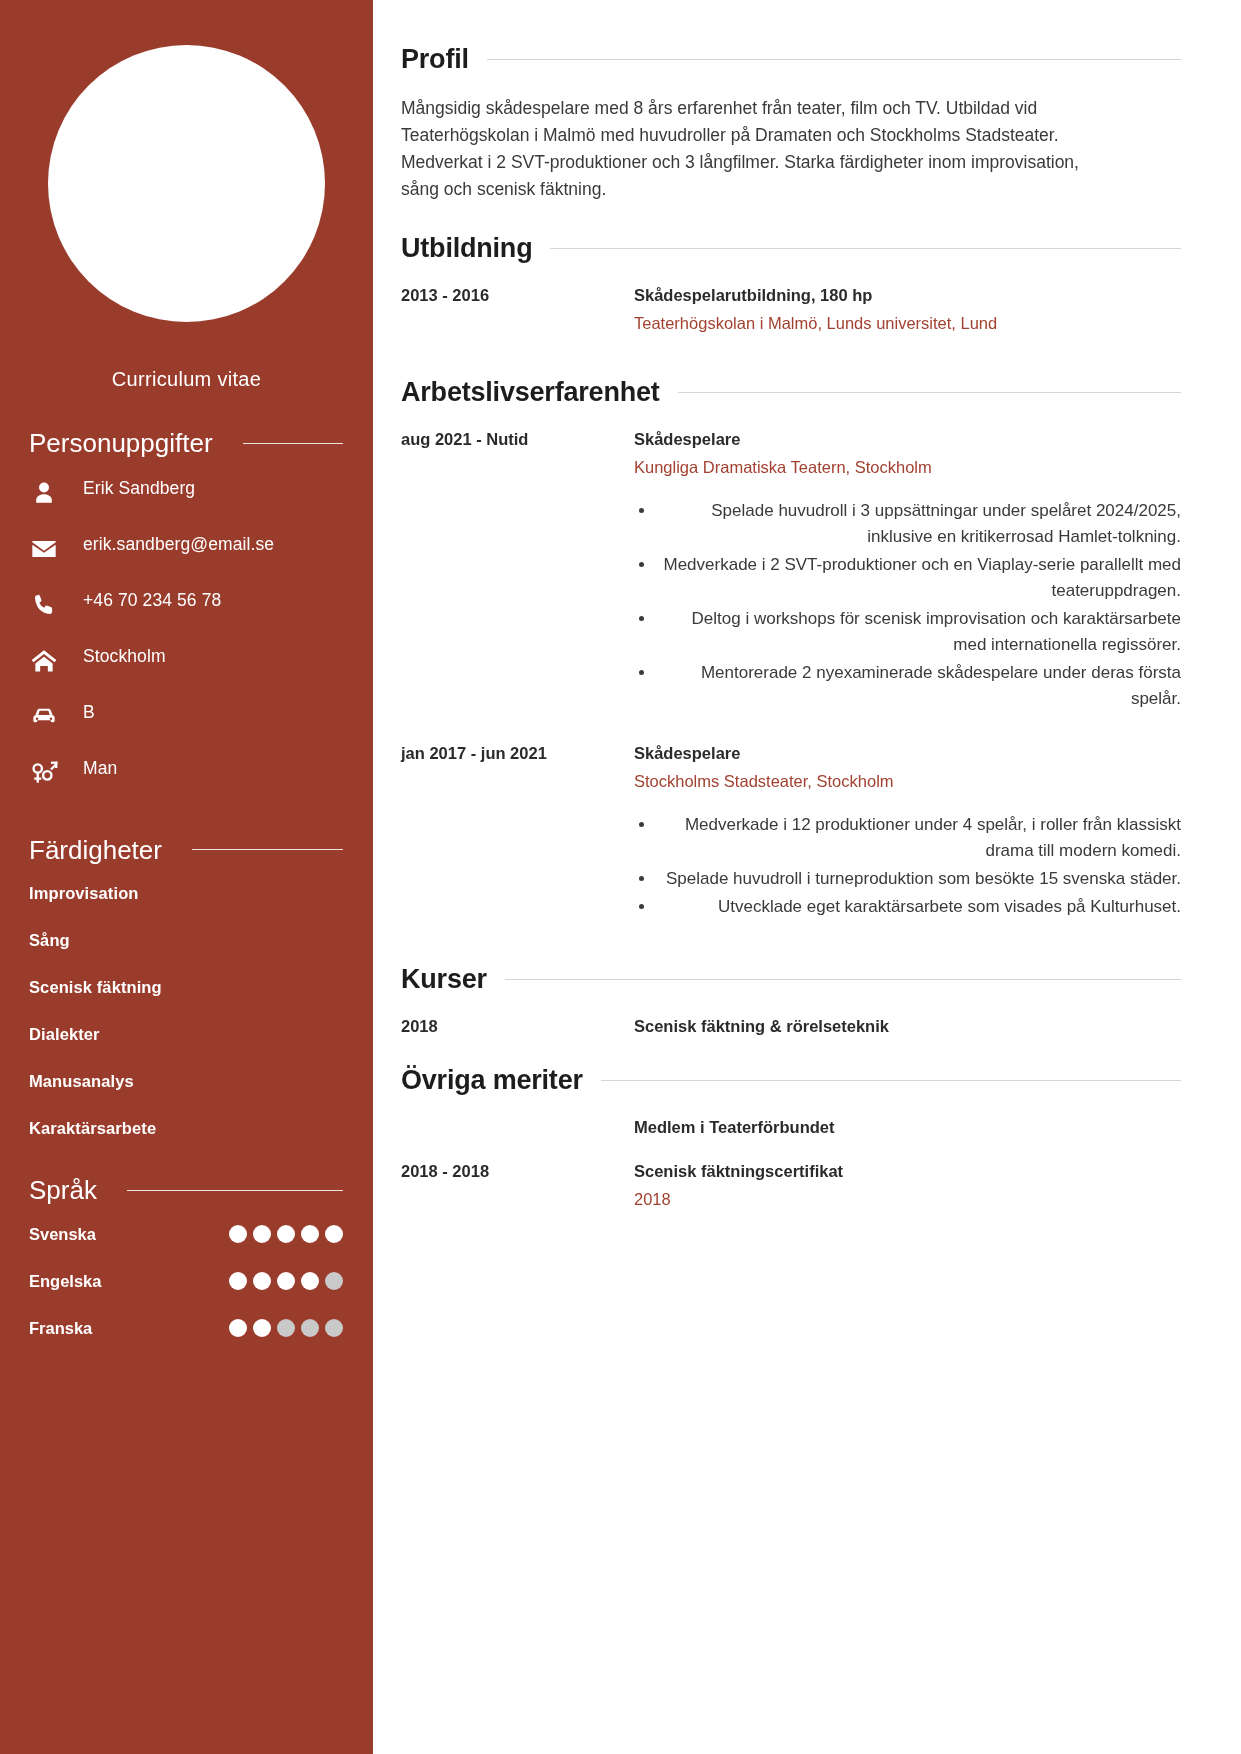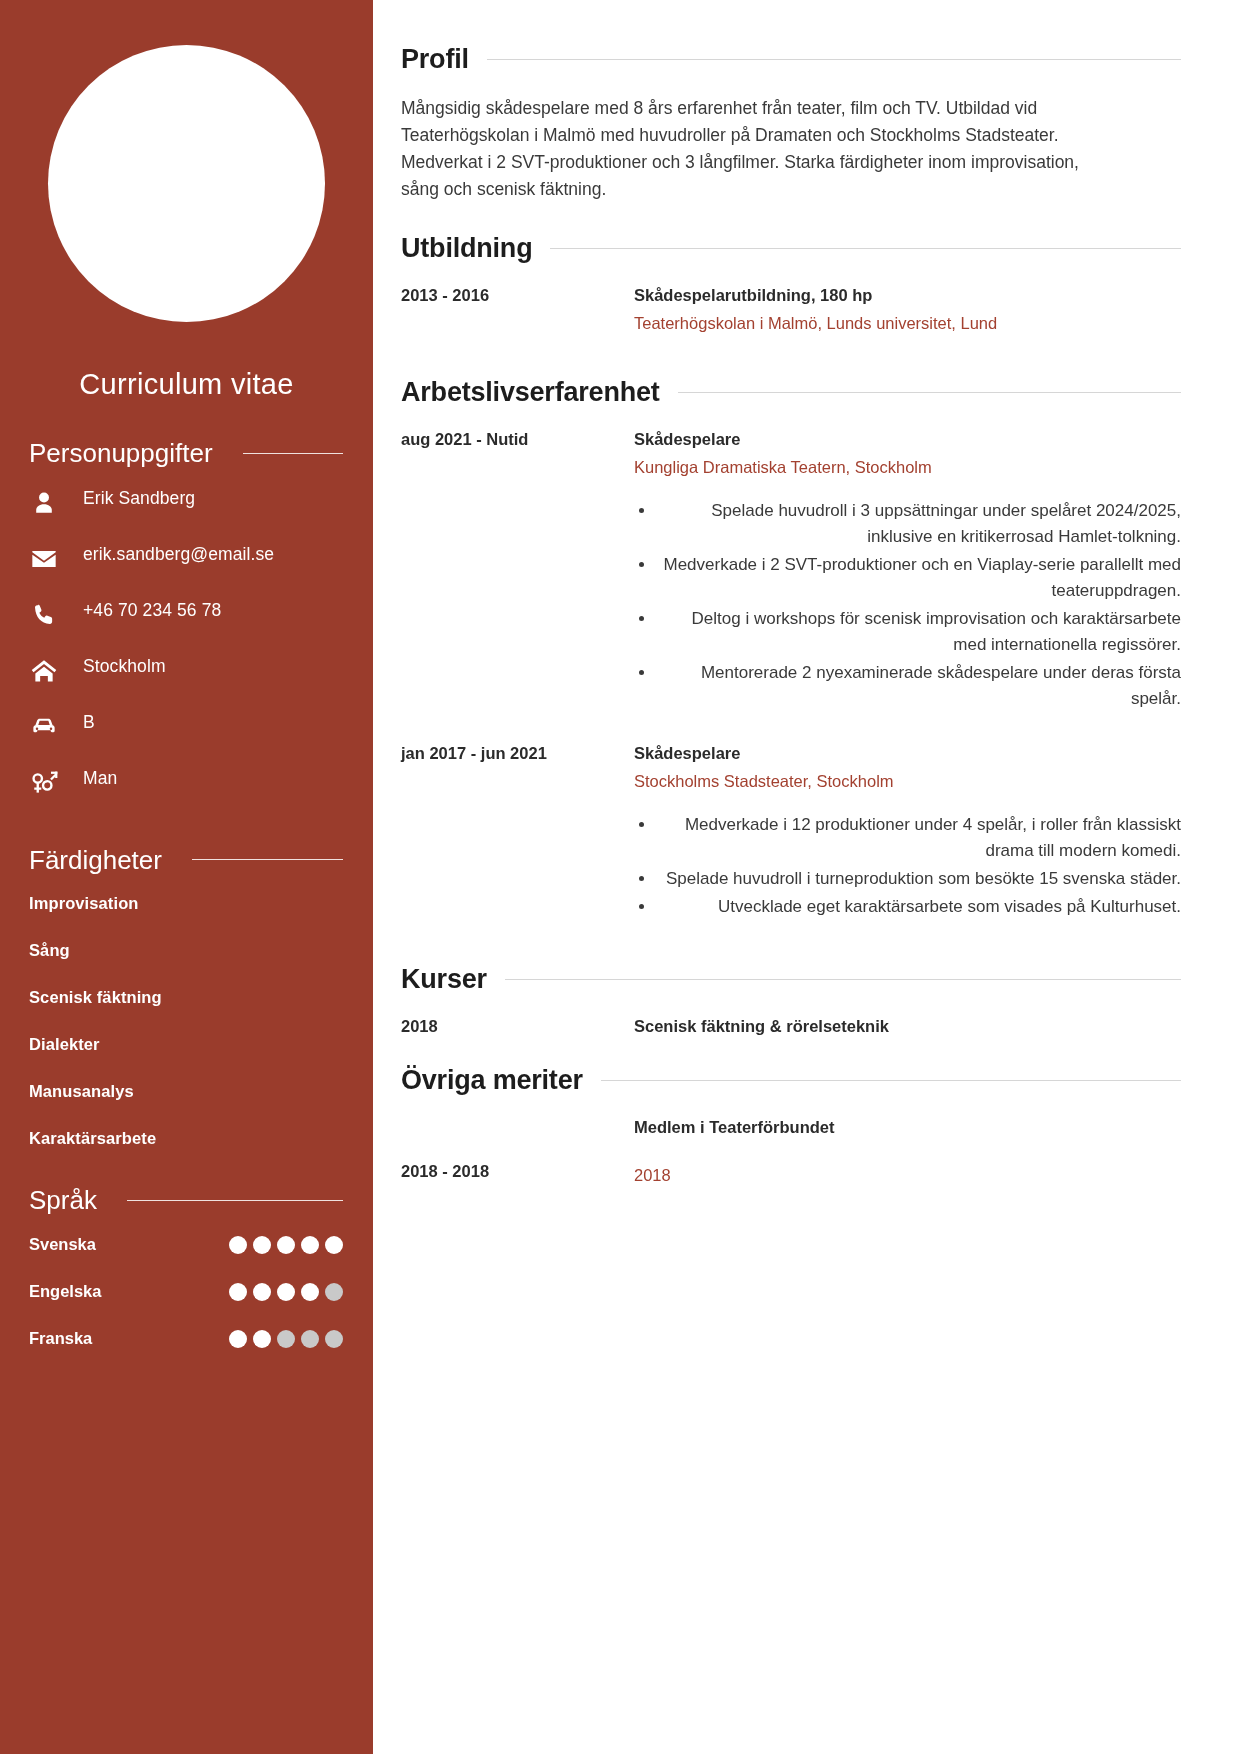--- a/index.html
+++ b/index.html
@@ -34,21 +34,21 @@
     padding-top: 45px;
   }
   .photo {
     width: 277px;
     height: 277px;
     border-radius: 50%;
     background: #ffffff;
   }
   .cv-title {
     text-align: center;
-    font-size: 29px;
+    font-size: 20px;
     font-weight: 400;
     letter-spacing: .3px;
     margin-top: 46px;
     color: #ffffff;
   }
 
   .side-section { margin-top: 38px; padding: 0 30px 0 29px; }
   .side-head {
     display: flex;
     align-items: center;
@@ -94,21 +94,21 @@
     font-size: 16.5px;
     font-weight: bold;
     color: #ffffff;
     margin-bottom: 28px;
     letter-spacing: .1px;
   }
   .skill-item:last-child { margin-bottom: 16px; }
 
   .lang-row {
     display: flex;
-    align-items: flex-end;
+    align-items: flex-start;
     justify-content: space-between;
     margin-bottom: 28px;
   }
   .lang-row:last-child { margin-bottom: 0; }
   .lang-name {
     font-size: 16.5px;
     font-weight: bold;
     color: #ffffff;
   }
   .dots { display: flex; gap: 6px; }
@@ -414,19 +414,20 @@
       <div class="entry">
         <div class="when"></div>
         <div class="what">
           <div class="role">Medlem i Teaterförbundet</div>
         </div>
       </div>
       <div class="block-gap-xs"></div>
       <div class="entry">
         <div class="when">2018 - 2018</div>
         <div class="what">
+          <div class="role">Scenisk fäktningscertifikat</div>
           <div class="org">2018</div>
         </div>
       </div>
     </section>
 
   </main>
 </div>
 
 </body></html>

